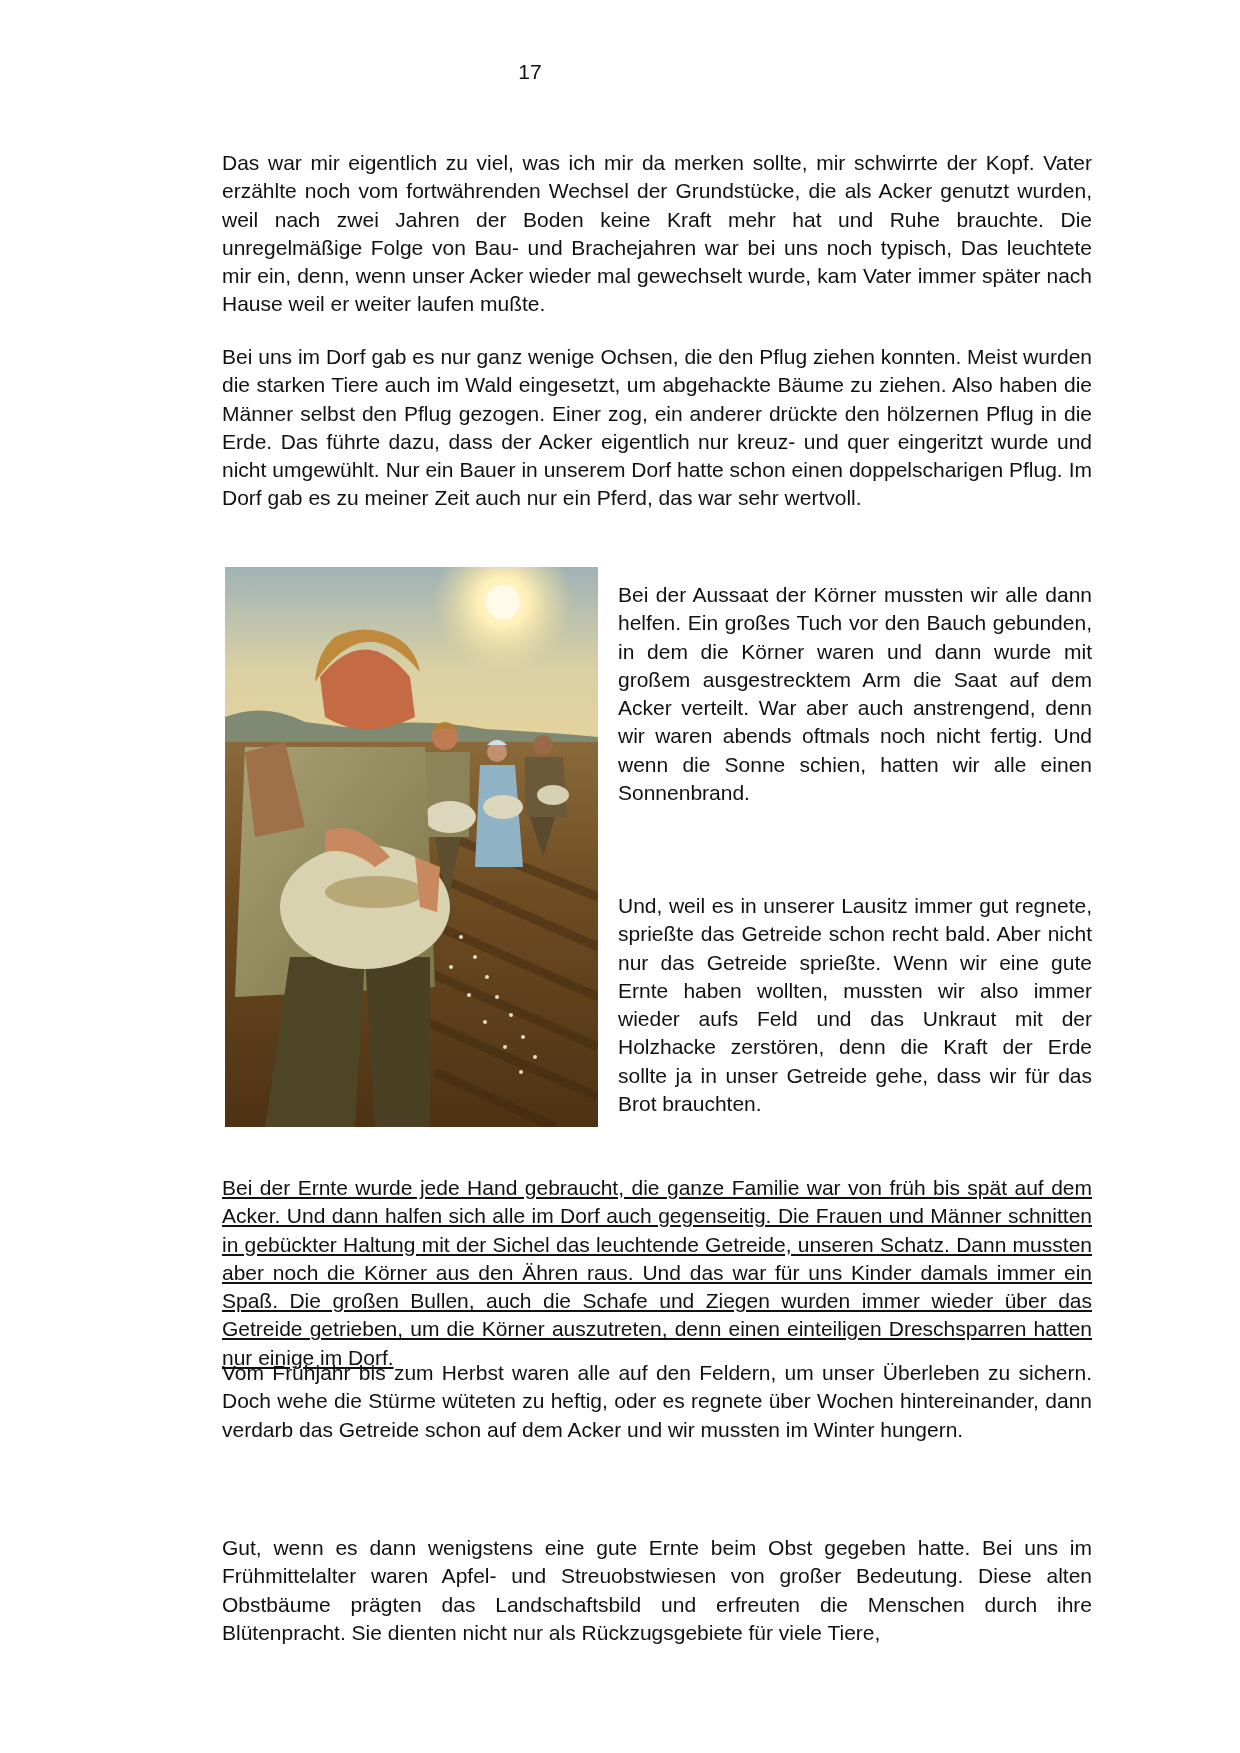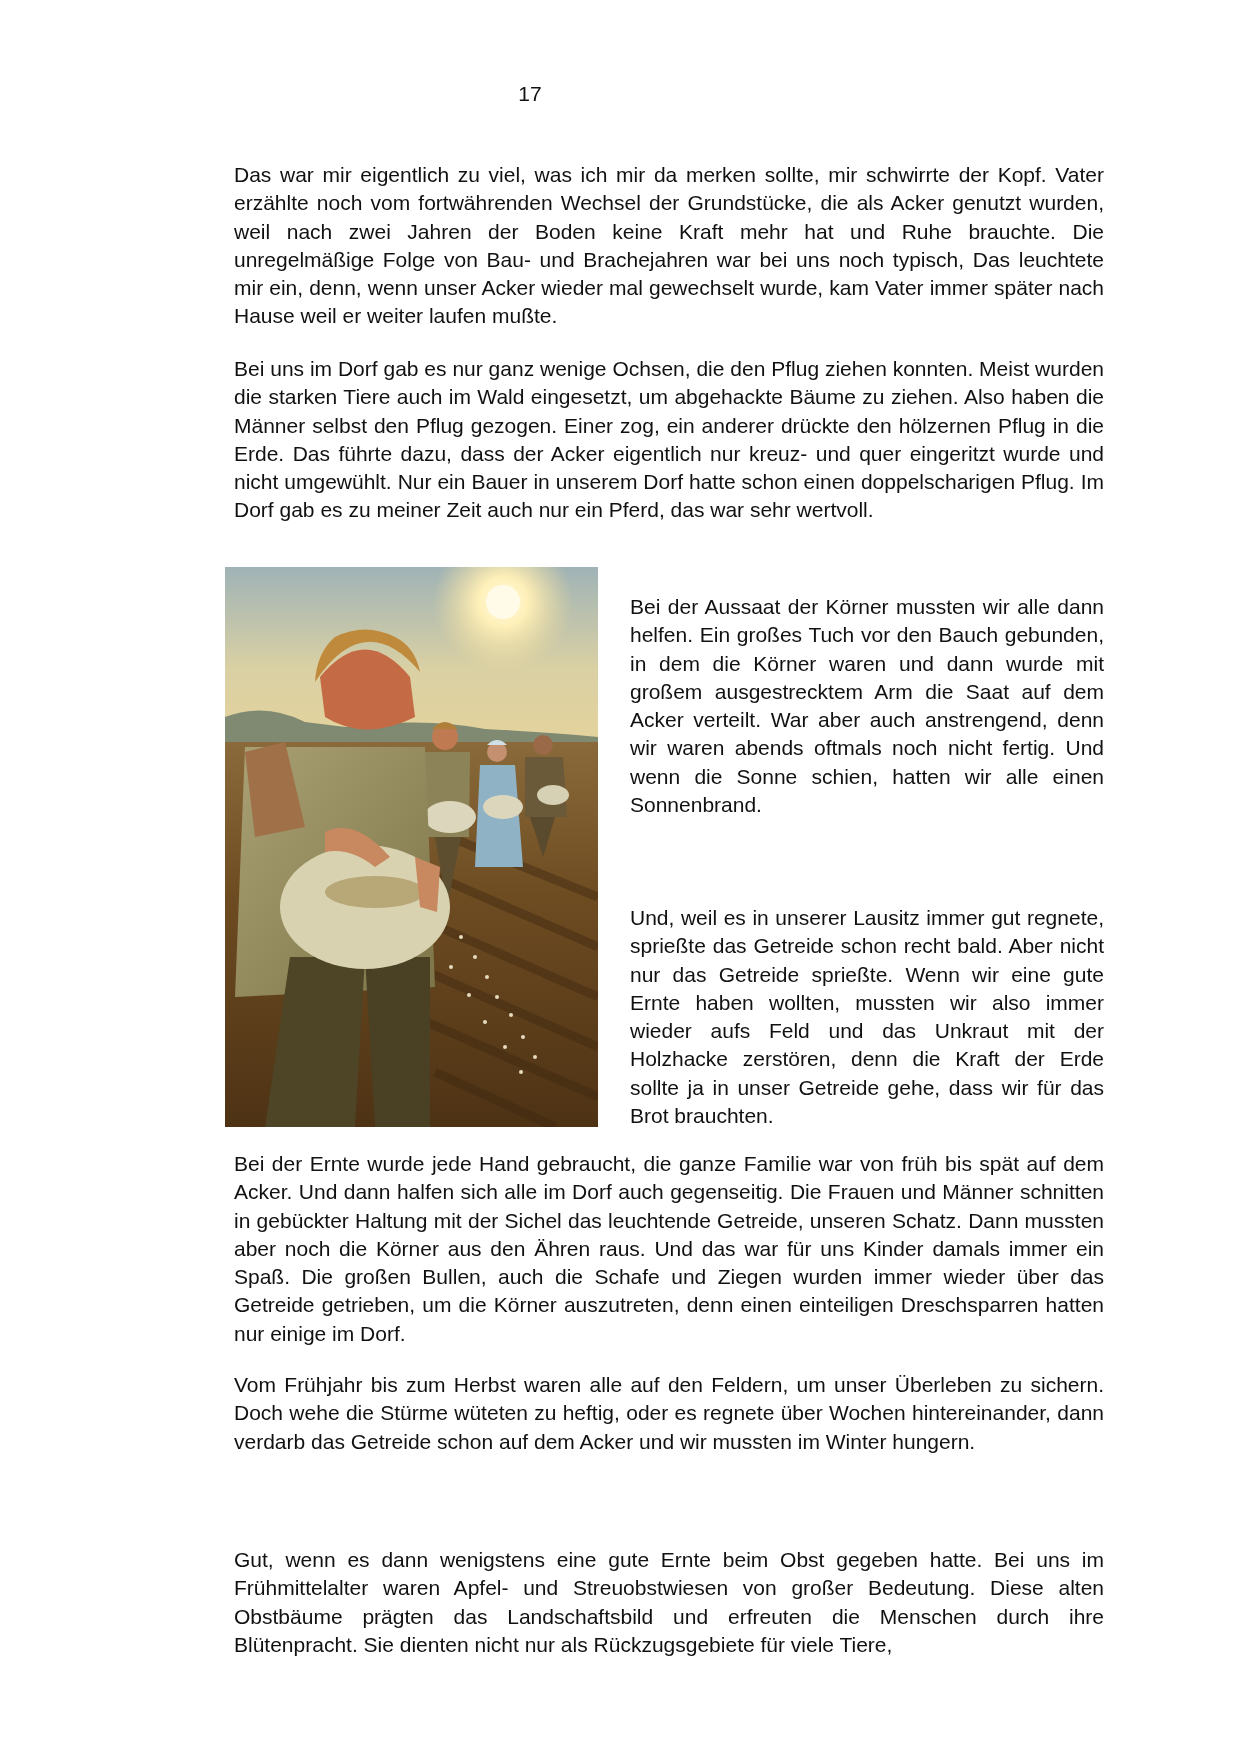--- a/index.html
+++ b/index.html
@@ -1,28 +1,28 @@
 <!DOCTYPE html>
 <html><head>
 <meta charset="utf-8">
 <style>
   html, body { margin: 0; padding: 0; background: #ffffff; }
   body { width: 1240px; height: 1753px; position: relative; overflow: hidden;
          font-family: "Liberation Sans", sans-serif; color: #111111; }
-  .page-number { position: absolute; left: 0; width: 1060px; top: 80px; text-align: center;
+  .page-number { position: absolute; left: 0; width: 1060px; top: 58px; text-align: center;
                  font-size: 21px; line-height: 28px; }
-  .para { position: absolute; margin: 12px; font-size: 21px; line-height: 28.3px;
+  .para { position: absolute; margin: 0; font-size: 21px; line-height: 28.3px;
           text-align: justify; text-align-last: left; hyphens: none; }
   .full { left: 222px; width: 870px; }
   .side { left: 618px; width: 474px; }
   #p1 { top: 149px; }
   #p2 { top: 343px; }
   #p3 { top: 581px; }
   #p4 { top: 892px; }
-  #p5 { top: 1138px; }
+  #p5 { top: 1174px; text-decoration: underline; }
   #p6 { top: 1359px; }
   #p7 { top: 1534px; }
   .figure { position: absolute; left: 225px; top: 567px; width: 373px; height: 560px; overflow: hidden; }
   .figure svg { display: block; width: 100%; height: 100%; }
 </style>
 </head>
 <body>
 
 <div>
   <div class="page-number">17</div>

